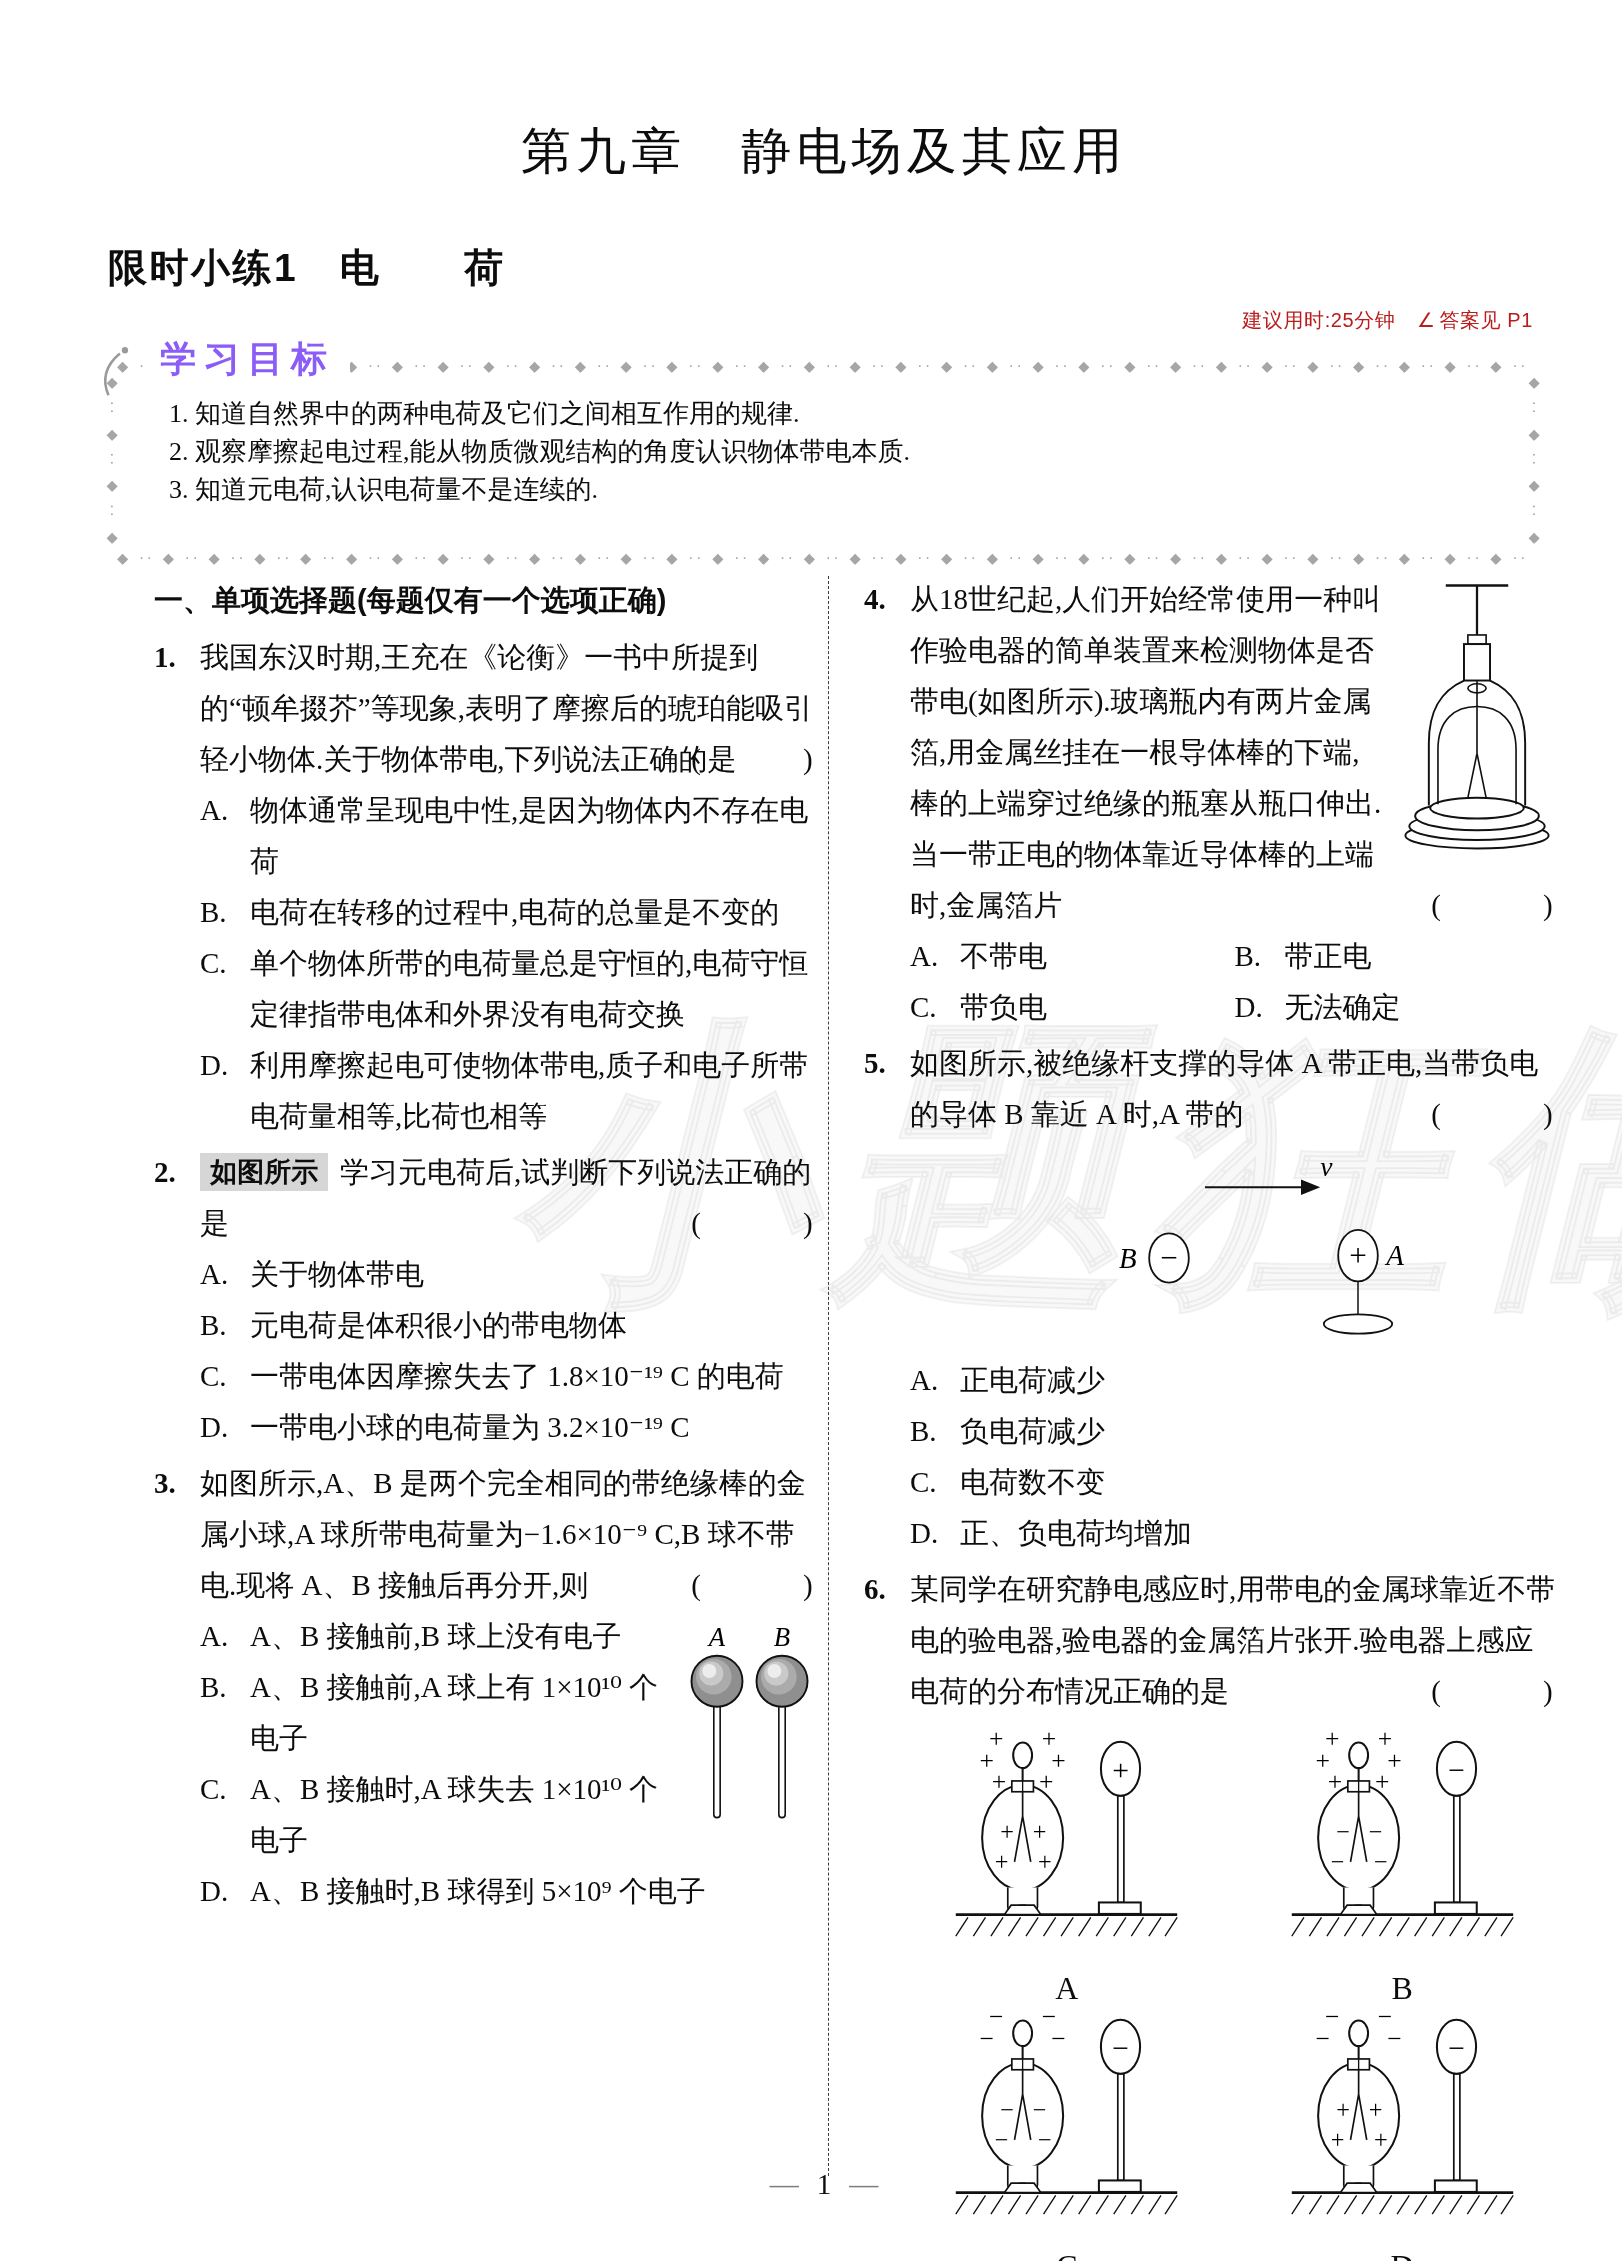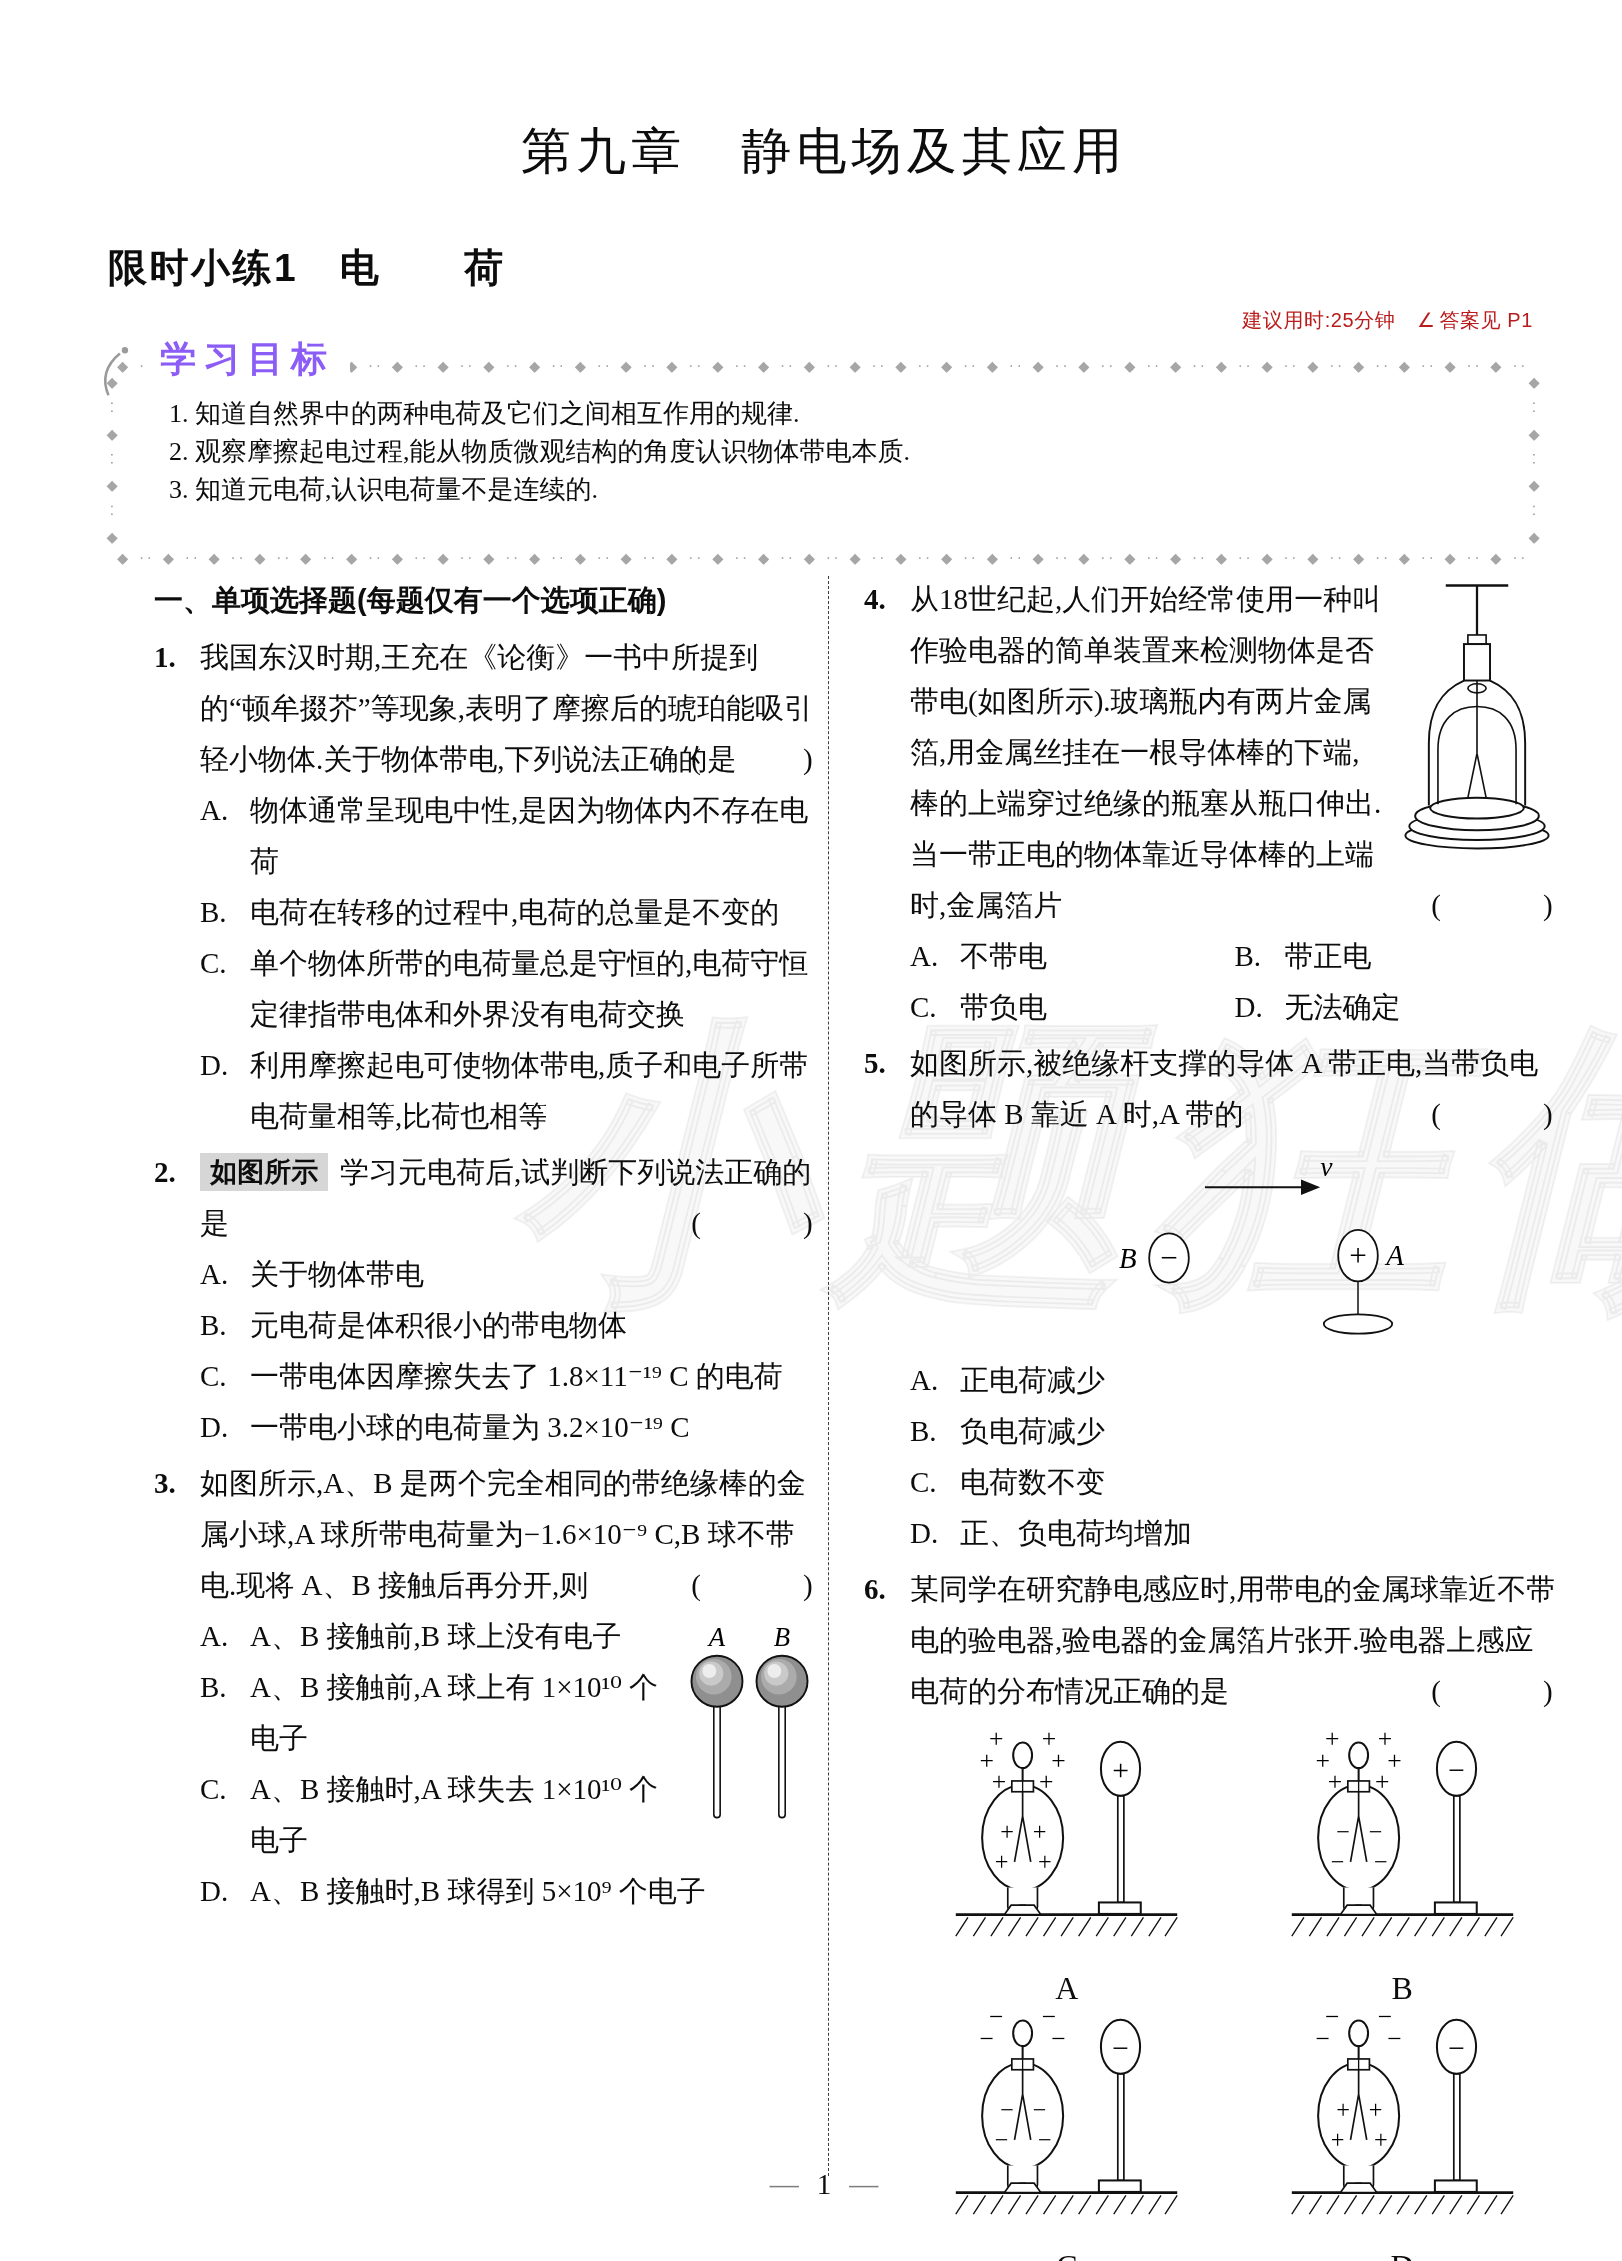--- a/index.html
+++ b/index.html
@@ -105,21 +105,21 @@
     </div>
 
     <div class="q">
       <span class="qnum">2.</span>
       <div class="stem">
         <span class="badge">如图所示</span><span>学习元电荷后,试判断下列说法正确的是</span>
         <span class="paren">(　　　)</span>
       </div>
       <div class="opt"><span class="okey">A.</span><span>关于物体带电</span></div>
       <div class="opt"><span class="okey">B.</span><span>元电荷是体积很小的带电物体</span></div>
-      <div class="opt"><span class="okey">C.</span><span>一带电体因摩擦失去了 1.8×11⁻¹⁹ C 的电荷</span></div>
+      <div class="opt"><span class="okey">C.</span><span>一带电体因摩擦失去了 1.8×10⁻¹⁹ C 的电荷</span></div>
       <div class="opt"><span class="okey">D.</span><span>一带电小球的电荷量为 3.2×10⁻¹⁹ C</span></div>
     </div>
 
     <div class="q">
       <span class="qnum">3.</span>
       <div class="stem">
         <span>如图所示,A、B 是两个完全相同的带绝缘棒的金属小球,A 球所带电荷量为−1.6×10⁻⁹ C,B 球不带电.现将 A、B 接触后再分开,则</span>
         <span class="paren">(　　　)</span>
       </div>
       <div>

